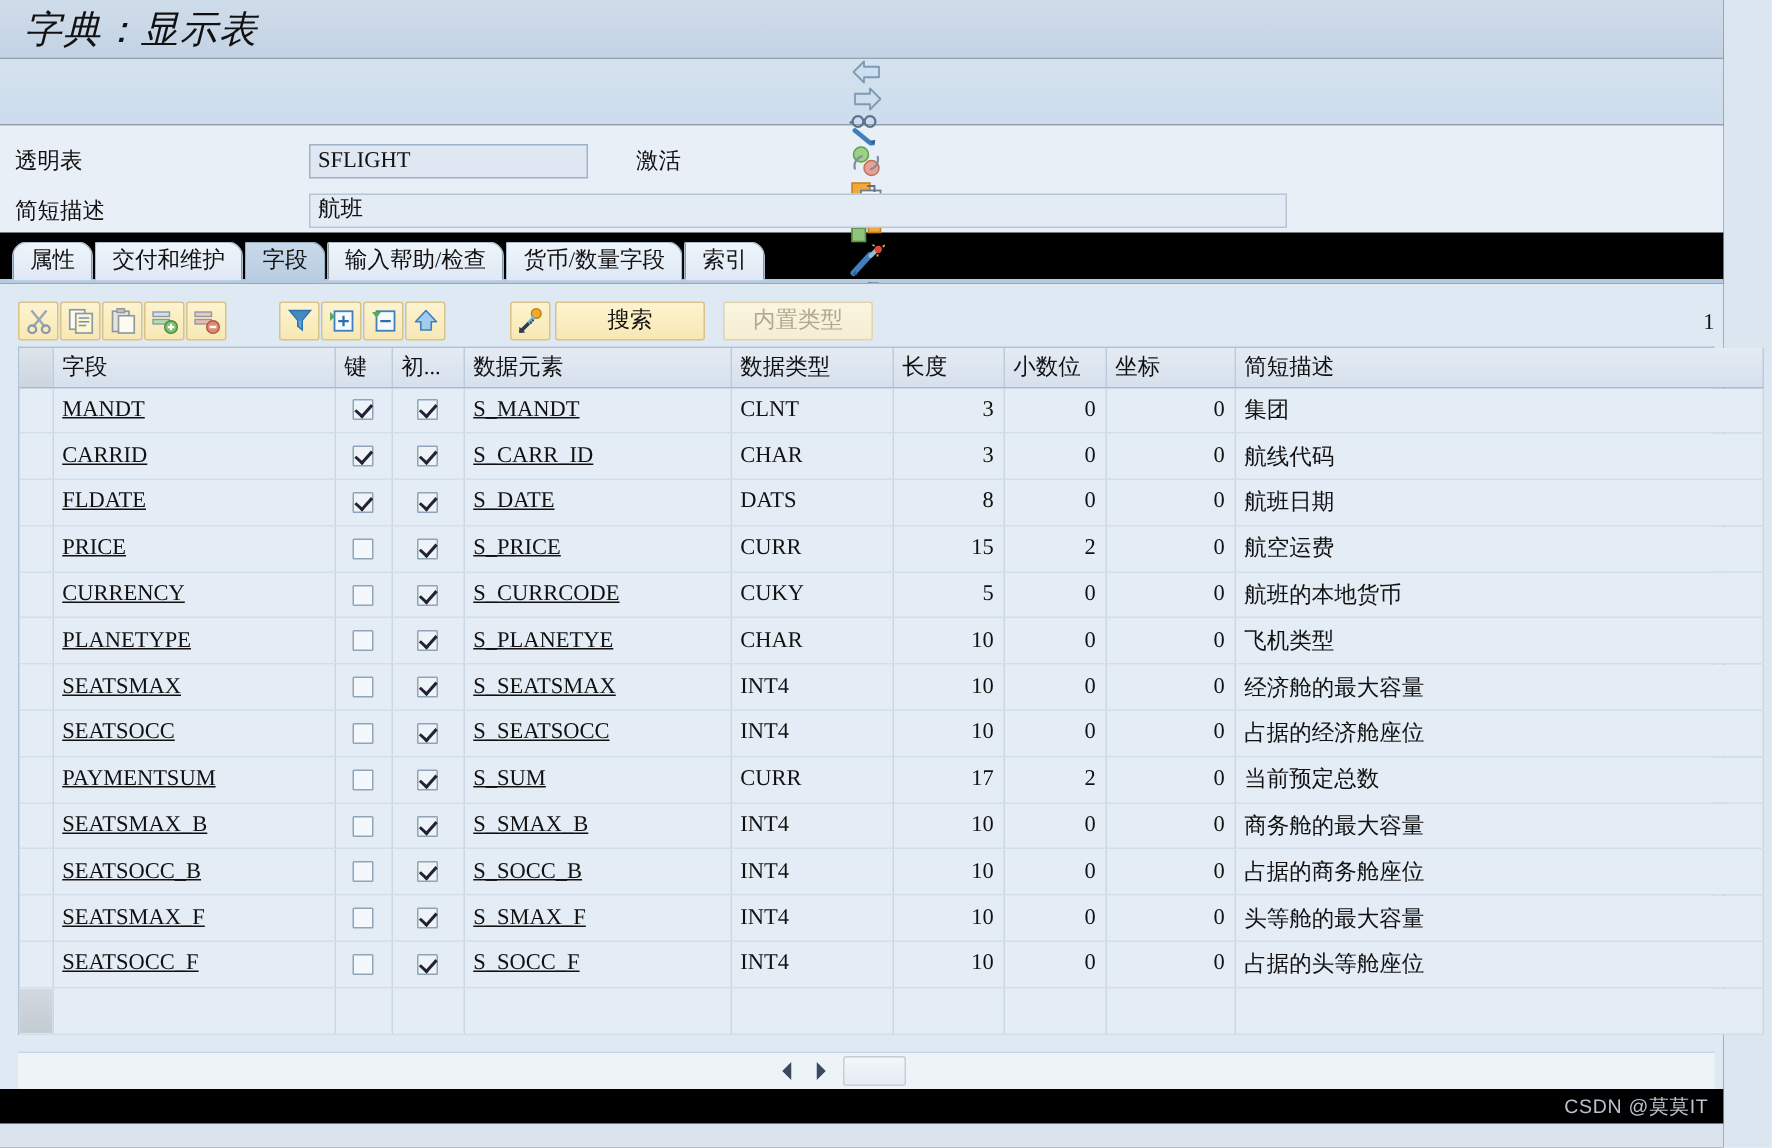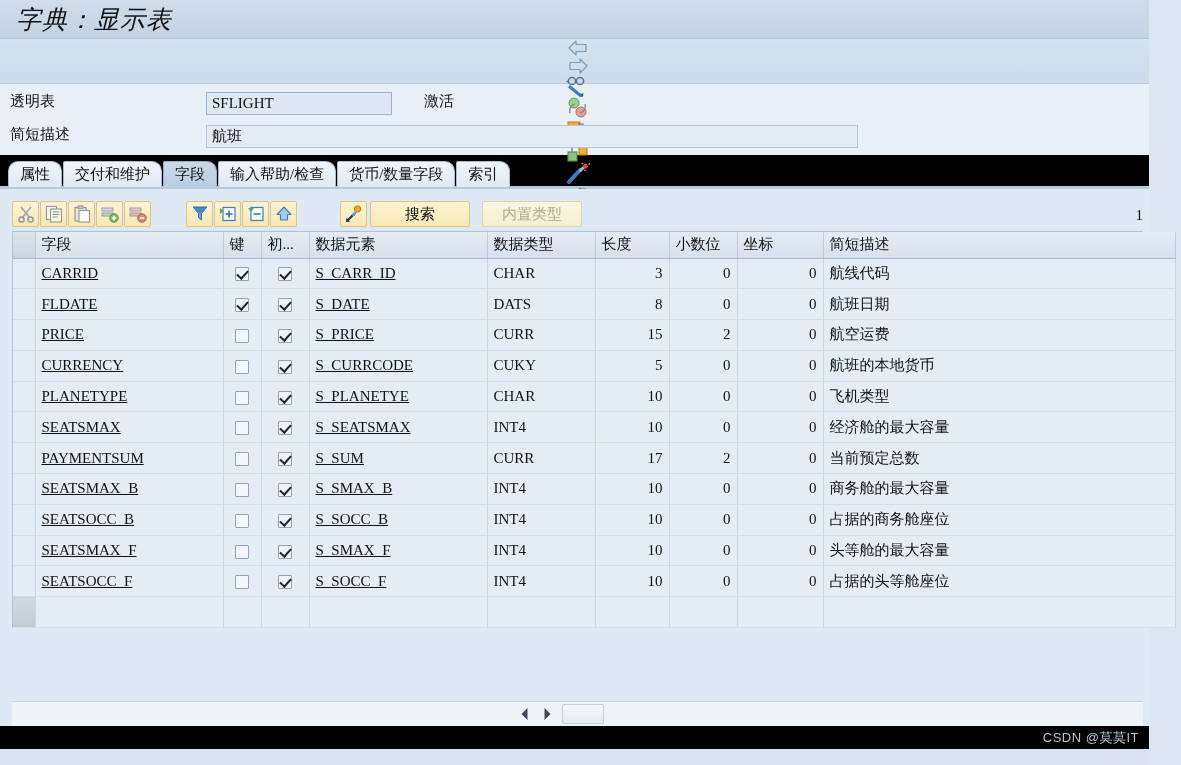--- a/index.html
+++ b/index.html
@@ -35,21 +35,21 @@
     border-radius:2px;cursor:pointer;
   }
   .tsep{width:1px;height:22px;background:#a9bccf;margin:0 4px;}
   .tlabel{
     font-family:"Liberation Sans","DejaVu Sans",sans-serif;
     font-size:15px;color:#1a1a1a;padding:0 10px;cursor:pointer;white-space:nowrap;
   }
 
   
   .fields{padding:8px 0 0 4px;background:#e8eff7;}
-  .frow{display:flex;align-items:flex-start;height:30px;margin-bottom:3px;}
+  .frow{display:flex;align-items:center;height:30px;margin-bottom:3px;}
   .flabel{
     width:196px;padding-left:6px;
     font-family:"Liberation Serif","DejaVu Serif",serif;font-size:15px;color:#111;
   }
   .finput{
     height:23px;line-height:23px;
     background:#dfe8f2;border:1px solid #9fb3c8;
     padding:0 5px;font-family:"Liberation Serif","DejaVu Serif",serif;font-size:15px;
     color:#111;box-sizing:border-box;outline:none;
   }
@@ -460,20 +460,32 @@
             <th>数据类型</th>
             <th>长度</th>
             <th>小数位</th>
             <th>坐标</th>
             <th>简短描述</th>
           </tr>
         </thead>
         <tbody>
             <tr>
               <td class="selcell"></td>
+              <td><span class="link">MANDT</span></td>
+              <td class="ctr"><span class="chk on"></span></td>
+              <td class="ctr"><span class="chk on"></span></td>
+              <td><span class="link">S_MANDT</span></td>
+              <td>CLNT</td>
+              <td class="num">3</td>
+              <td class="num">0</td>
+              <td class="coordcell">0</td>
+              <td>集团</td>
+            </tr>
+            <tr>
+              <td class="selcell"></td>
               <td><span class="link">CARRID</span></td>
               <td class="ctr"><span class="chk on"></span></td>
               <td class="ctr"><span class="chk on"></span></td>
               <td><span class="link">S_CARR_ID</span></td>
               <td>CHAR</td>
               <td class="num">3</td>
               <td class="num">0</td>
               <td class="coordcell">0</td>
               <td>航线代码</td>
             </tr>
@@ -529,20 +541,32 @@
               <td class="selcell"></td>
               <td><span class="link">SEATSMAX</span></td>
               <td class="ctr"><span class="chk"></span></td>
               <td class="ctr"><span class="chk on"></span></td>
               <td><span class="link">S_SEATSMAX</span></td>
               <td>INT4</td>
               <td class="num">10</td>
               <td class="num">0</td>
               <td class="coordcell">0</td>
               <td>经济舱的最大容量</td>
+            </tr>
+            <tr>
+              <td class="selcell"></td>
+              <td><span class="link">SEATSOCC</span></td>
+              <td class="ctr"><span class="chk"></span></td>
+              <td class="ctr"><span class="chk on"></span></td>
+              <td><span class="link">S_SEATSOCC</span></td>
+              <td>INT4</td>
+              <td class="num">10</td>
+              <td class="num">0</td>
+              <td class="coordcell">0</td>
+              <td>占据的经济舱座位</td>
             </tr>
             <tr>
               <td class="selcell"></td>
               <td><span class="link">PAYMENTSUM</span></td>
               <td class="ctr"><span class="chk"></span></td>
               <td class="ctr"><span class="chk on"></span></td>
               <td><span class="link">S_SUM</span></td>
               <td>CURR</td>
               <td class="num">17</td>
               <td class="num">2</td>

